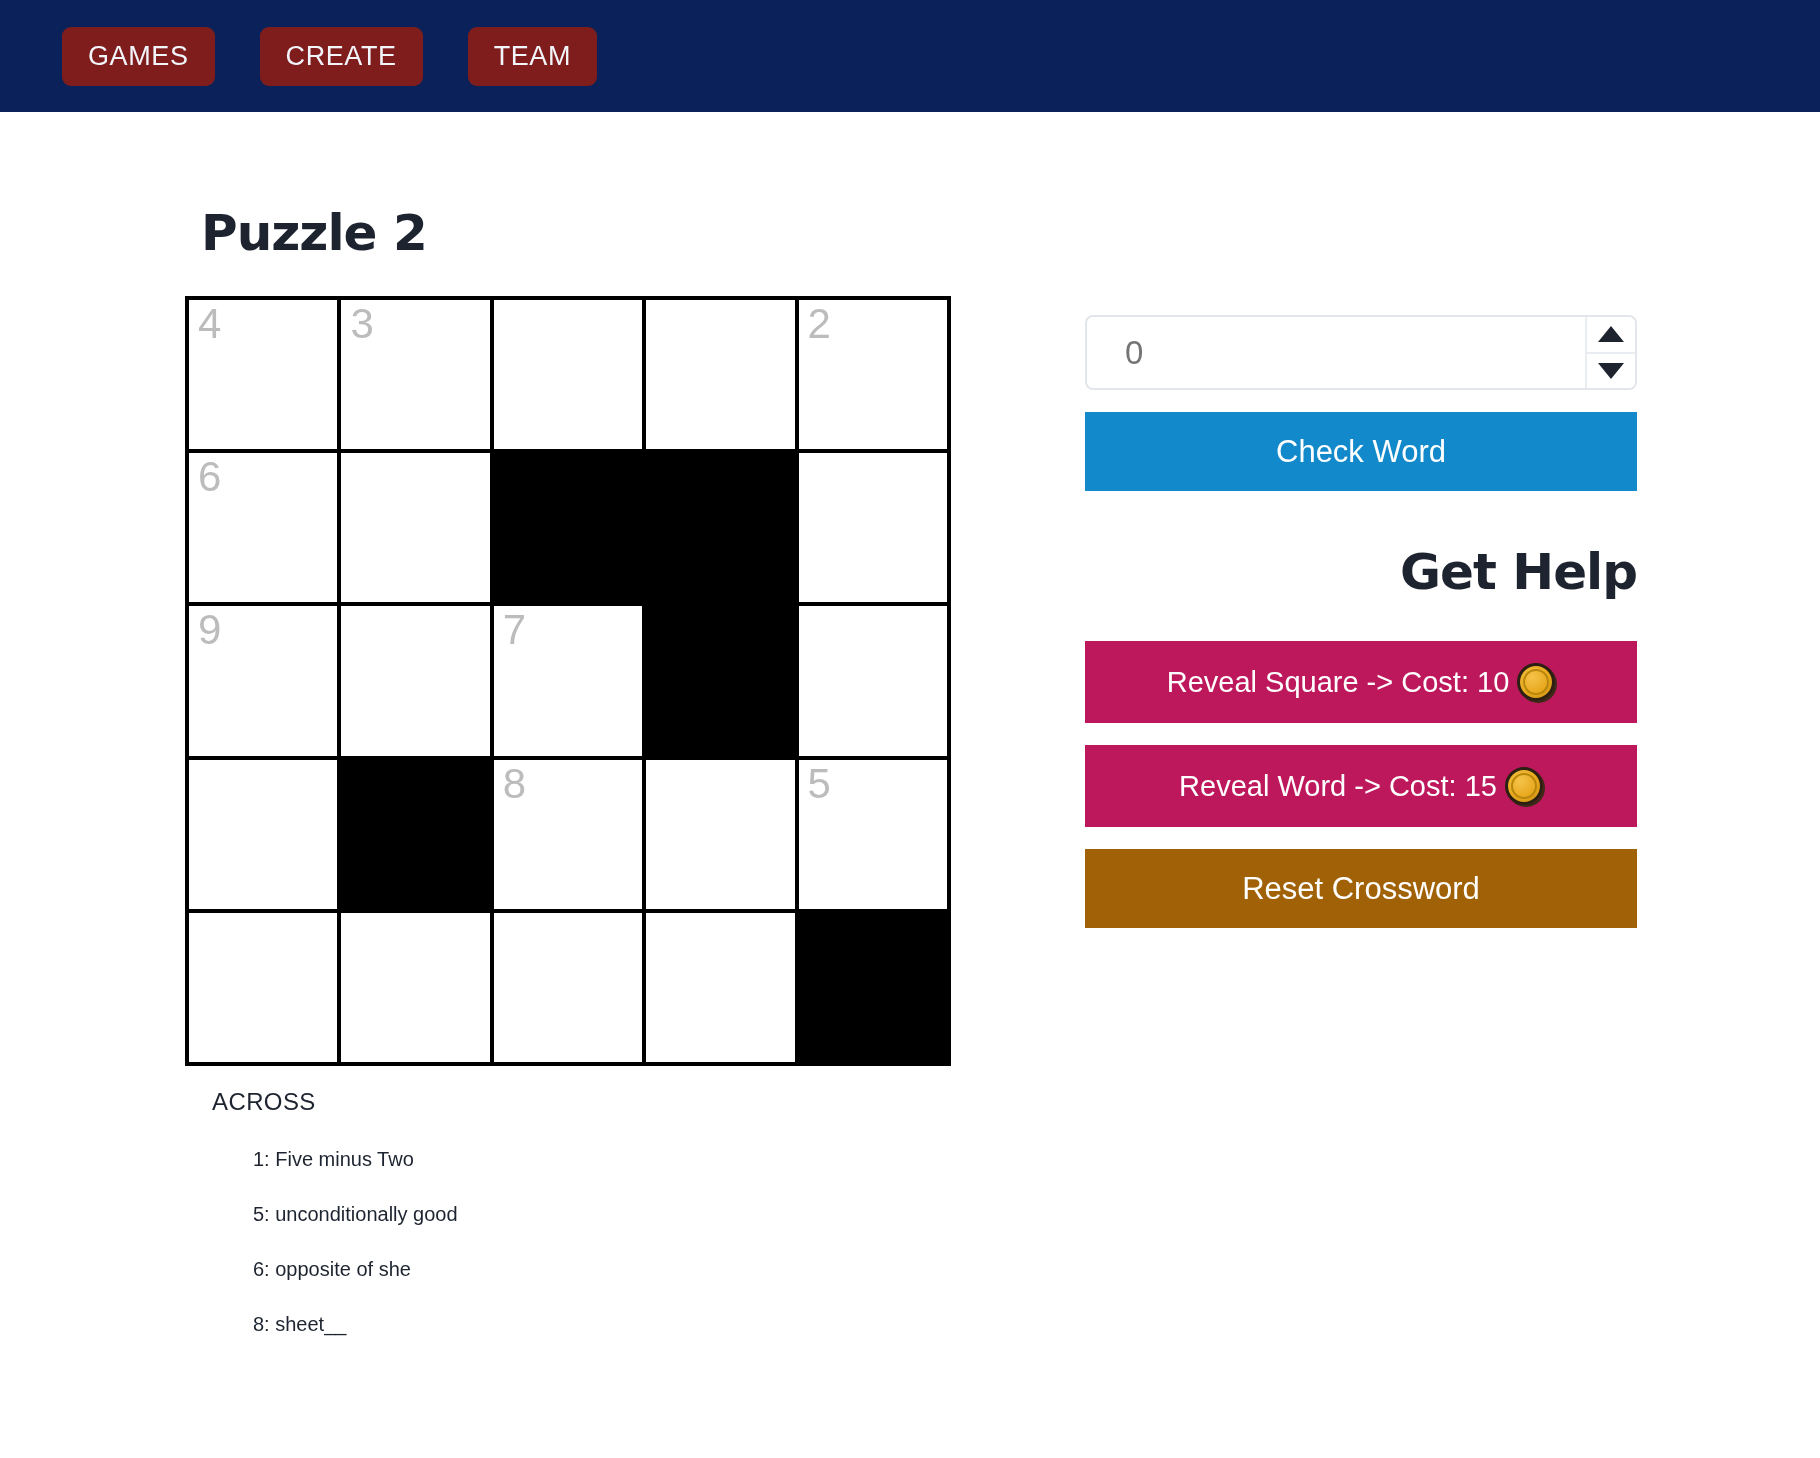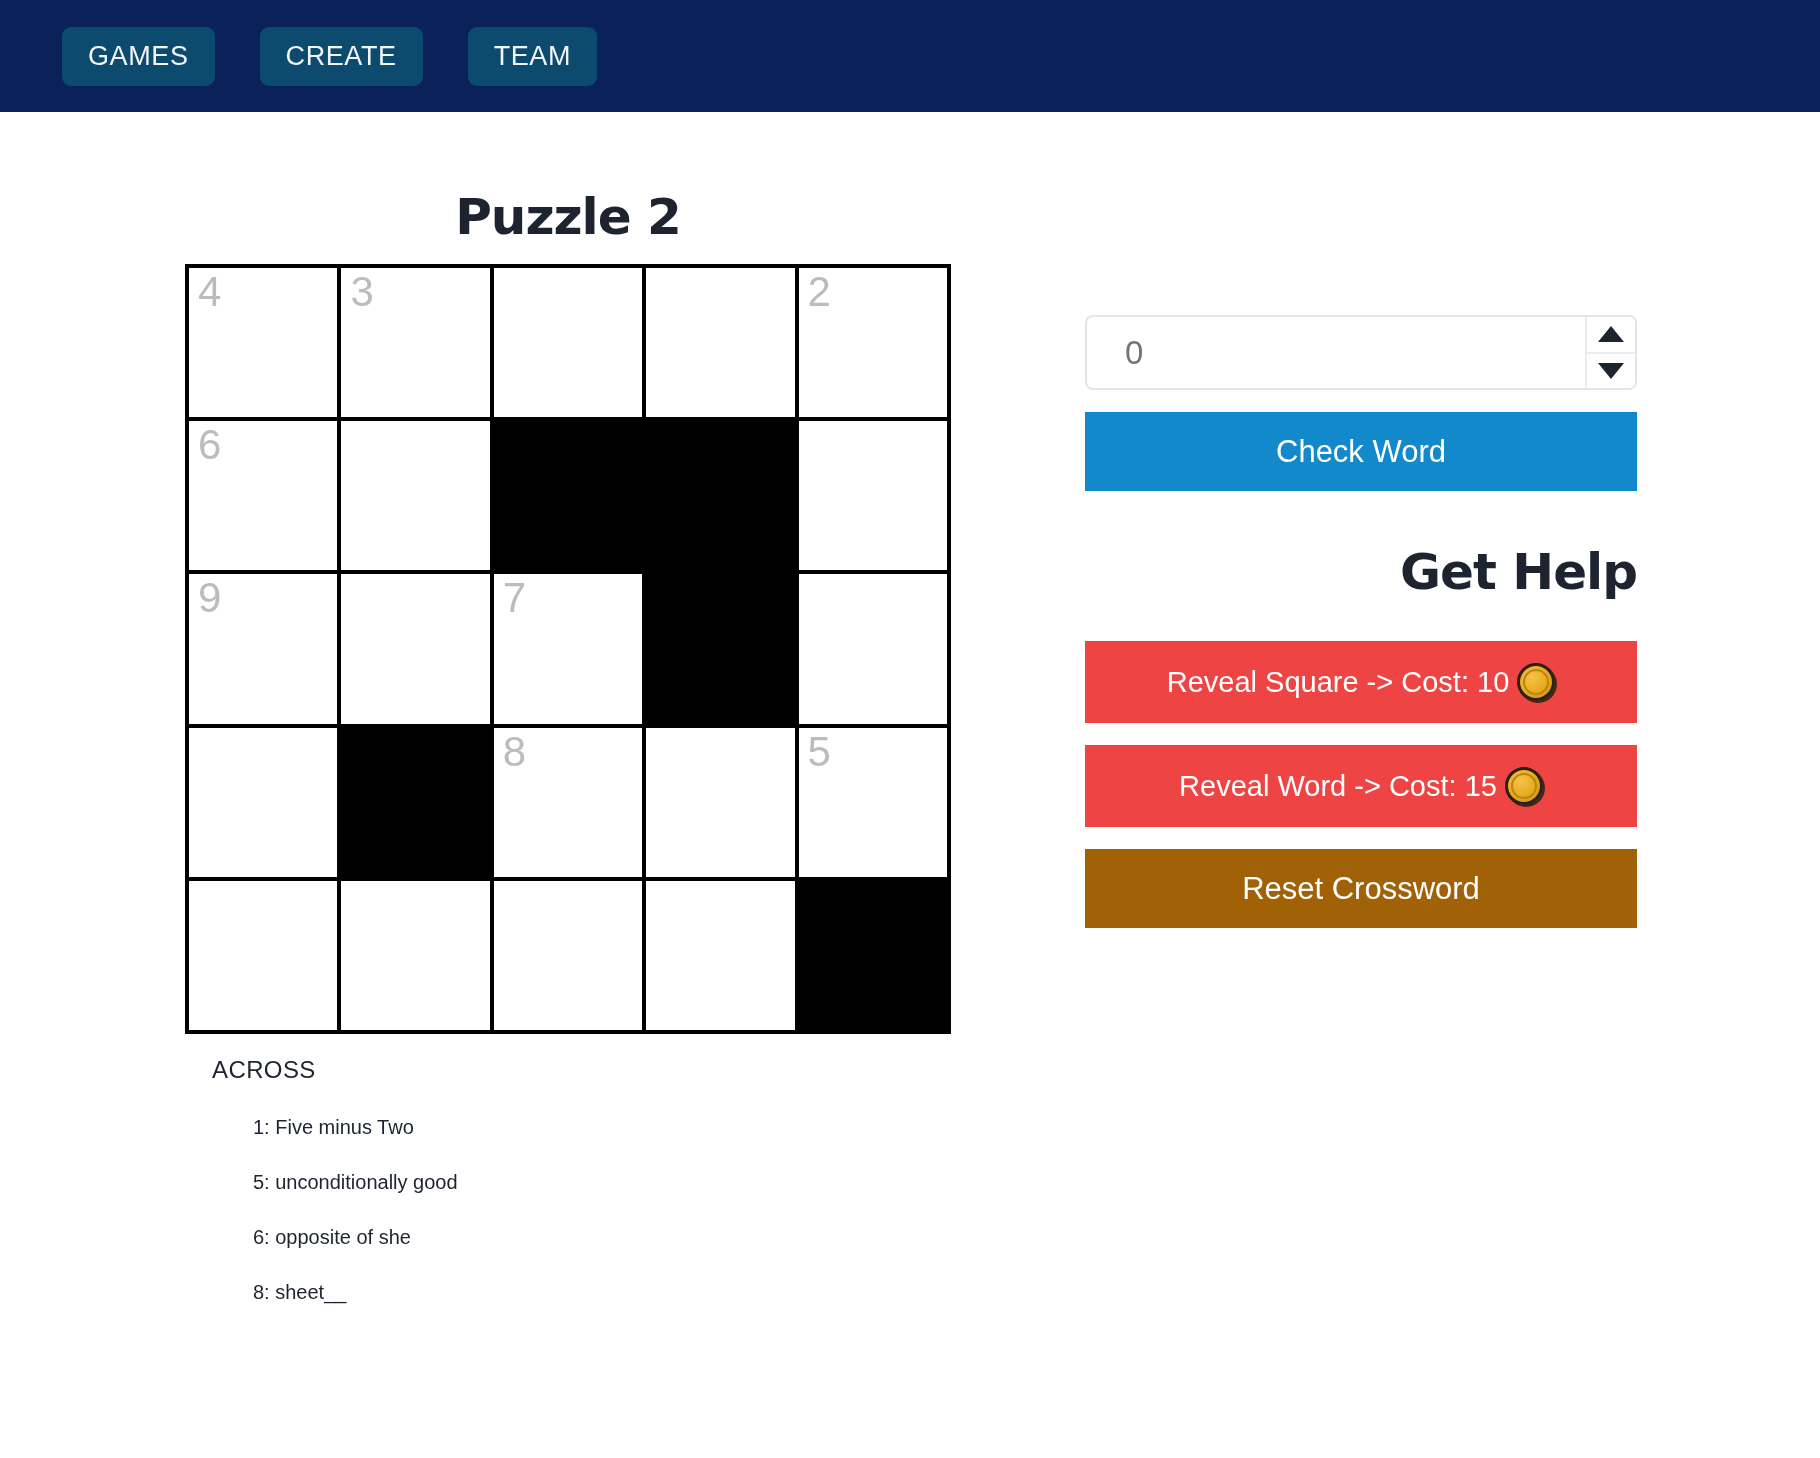--- a/index.html
+++ b/index.html
@@ -16,21 +16,21 @@
   
   .navbar {
     height: 112px;
     background: #0a2259;
     display: flex;
     align-items: center;
     padding-left: 62px;
     gap: 45px;
   }
   .nav-btn {
-    background: #0c4a6e;
+    background: #7f1d1d;
     color: #f2f5fa;
     border: none;
     border-radius: 9px;
     font-size: 27px;
     font-family: "Liberation Sans", sans-serif;
     letter-spacing: 0.6px;
     padding: 16px 26px;
     cursor: pointer;
     line-height: 1;
   }
@@ -43,23 +43,22 @@
   }
 
   
   .left-col {
     position: absolute;
     left: 185px;
     top: 0;
     width: 766px;
   }
   .puzzle-title {
-    margin: 0;
+    margin: 16px;
     padding: 76px 0 18px 0;
-    text-align: center;
     font-size: 50px;
     font-weight: 800;
     color: #1d2430;
     letter-spacing: -1px;
     font-family: "DejaVu Sans", sans-serif;
   }
 
   
   .grid {
     width: 766px;
@@ -180,21 +179,21 @@
   .help-title {
     margin: 52px 0 40px 0;
     text-align: right;
     font-size: 50px;
     font-weight: 800;
     color: #1d2430;
     letter-spacing: -1px;
     font-family: "DejaVu Sans", sans-serif;
   }
   .btn-help {
-    background: #ef4444;
+    background: #be185d;
     color: #ffffff;
     font-size: 29px;
     padding: 22px 15px;
     margin-bottom: 22px;
     display: flex;
     align-items: center;
     justify-content: center;
     gap: 8px;
   }
   .btn-disabled {

